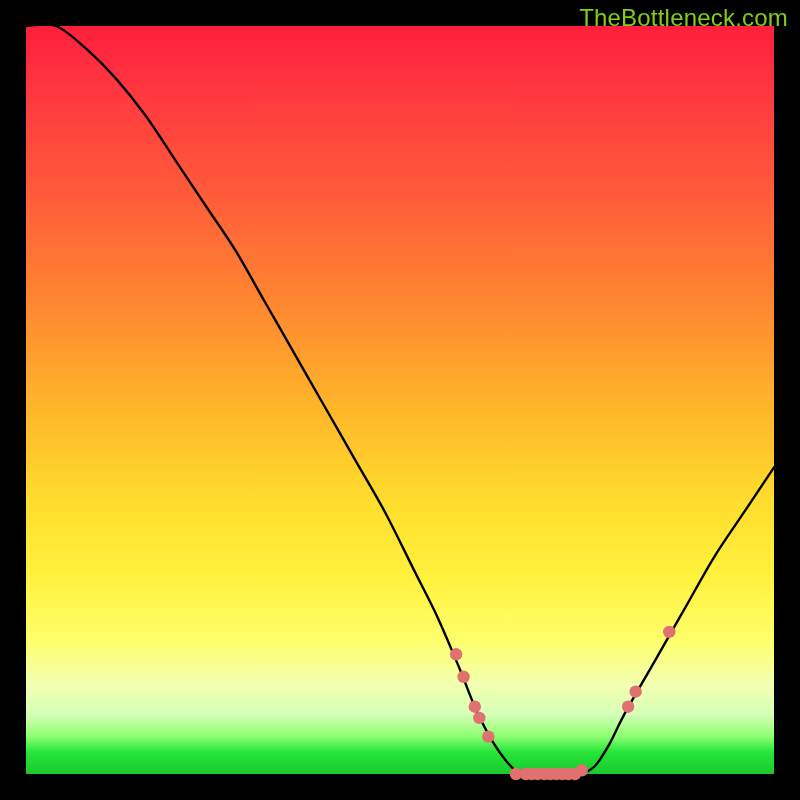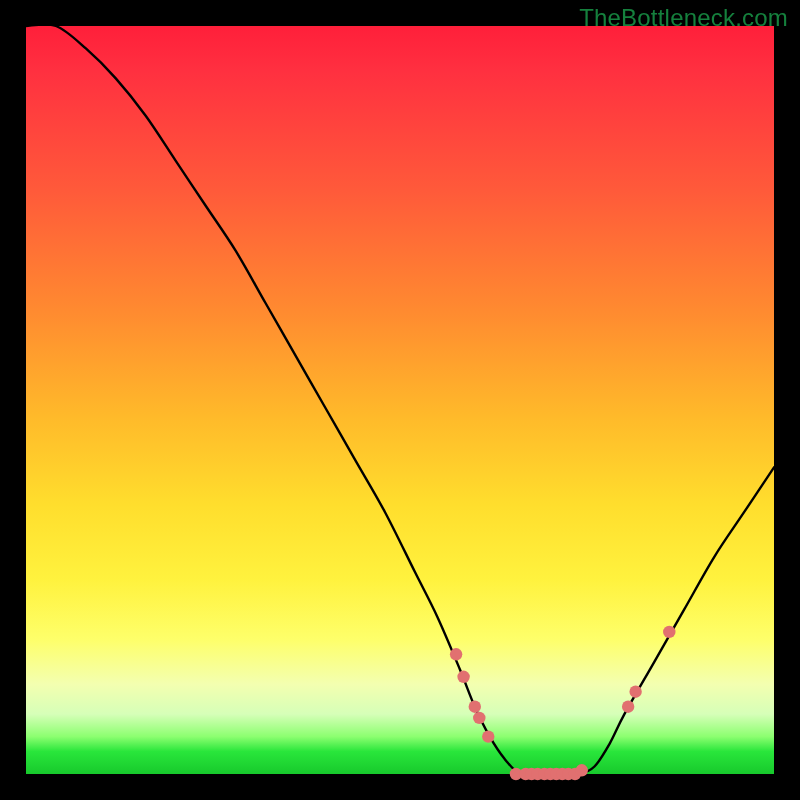--- a/index.html
+++ b/index.html
@@ -39,21 +39,21 @@
       #d6ffb8 92%,
       #8cff70 95%,
       #29e63b 97%,
       #17c92c 100%
     );
   }
   .watermark {
     position: absolute;
     top: 4px;
     right: 12px;
-    color: #15803d;
+    color: #84cc16;
     font-size: 24px;
     font-weight: 500;
     letter-spacing: 0.2px;
     user-select: none;
   }
   svg.curve {
     position: absolute;
     left: 26px;
     top: 26px;
     width: 748px;

